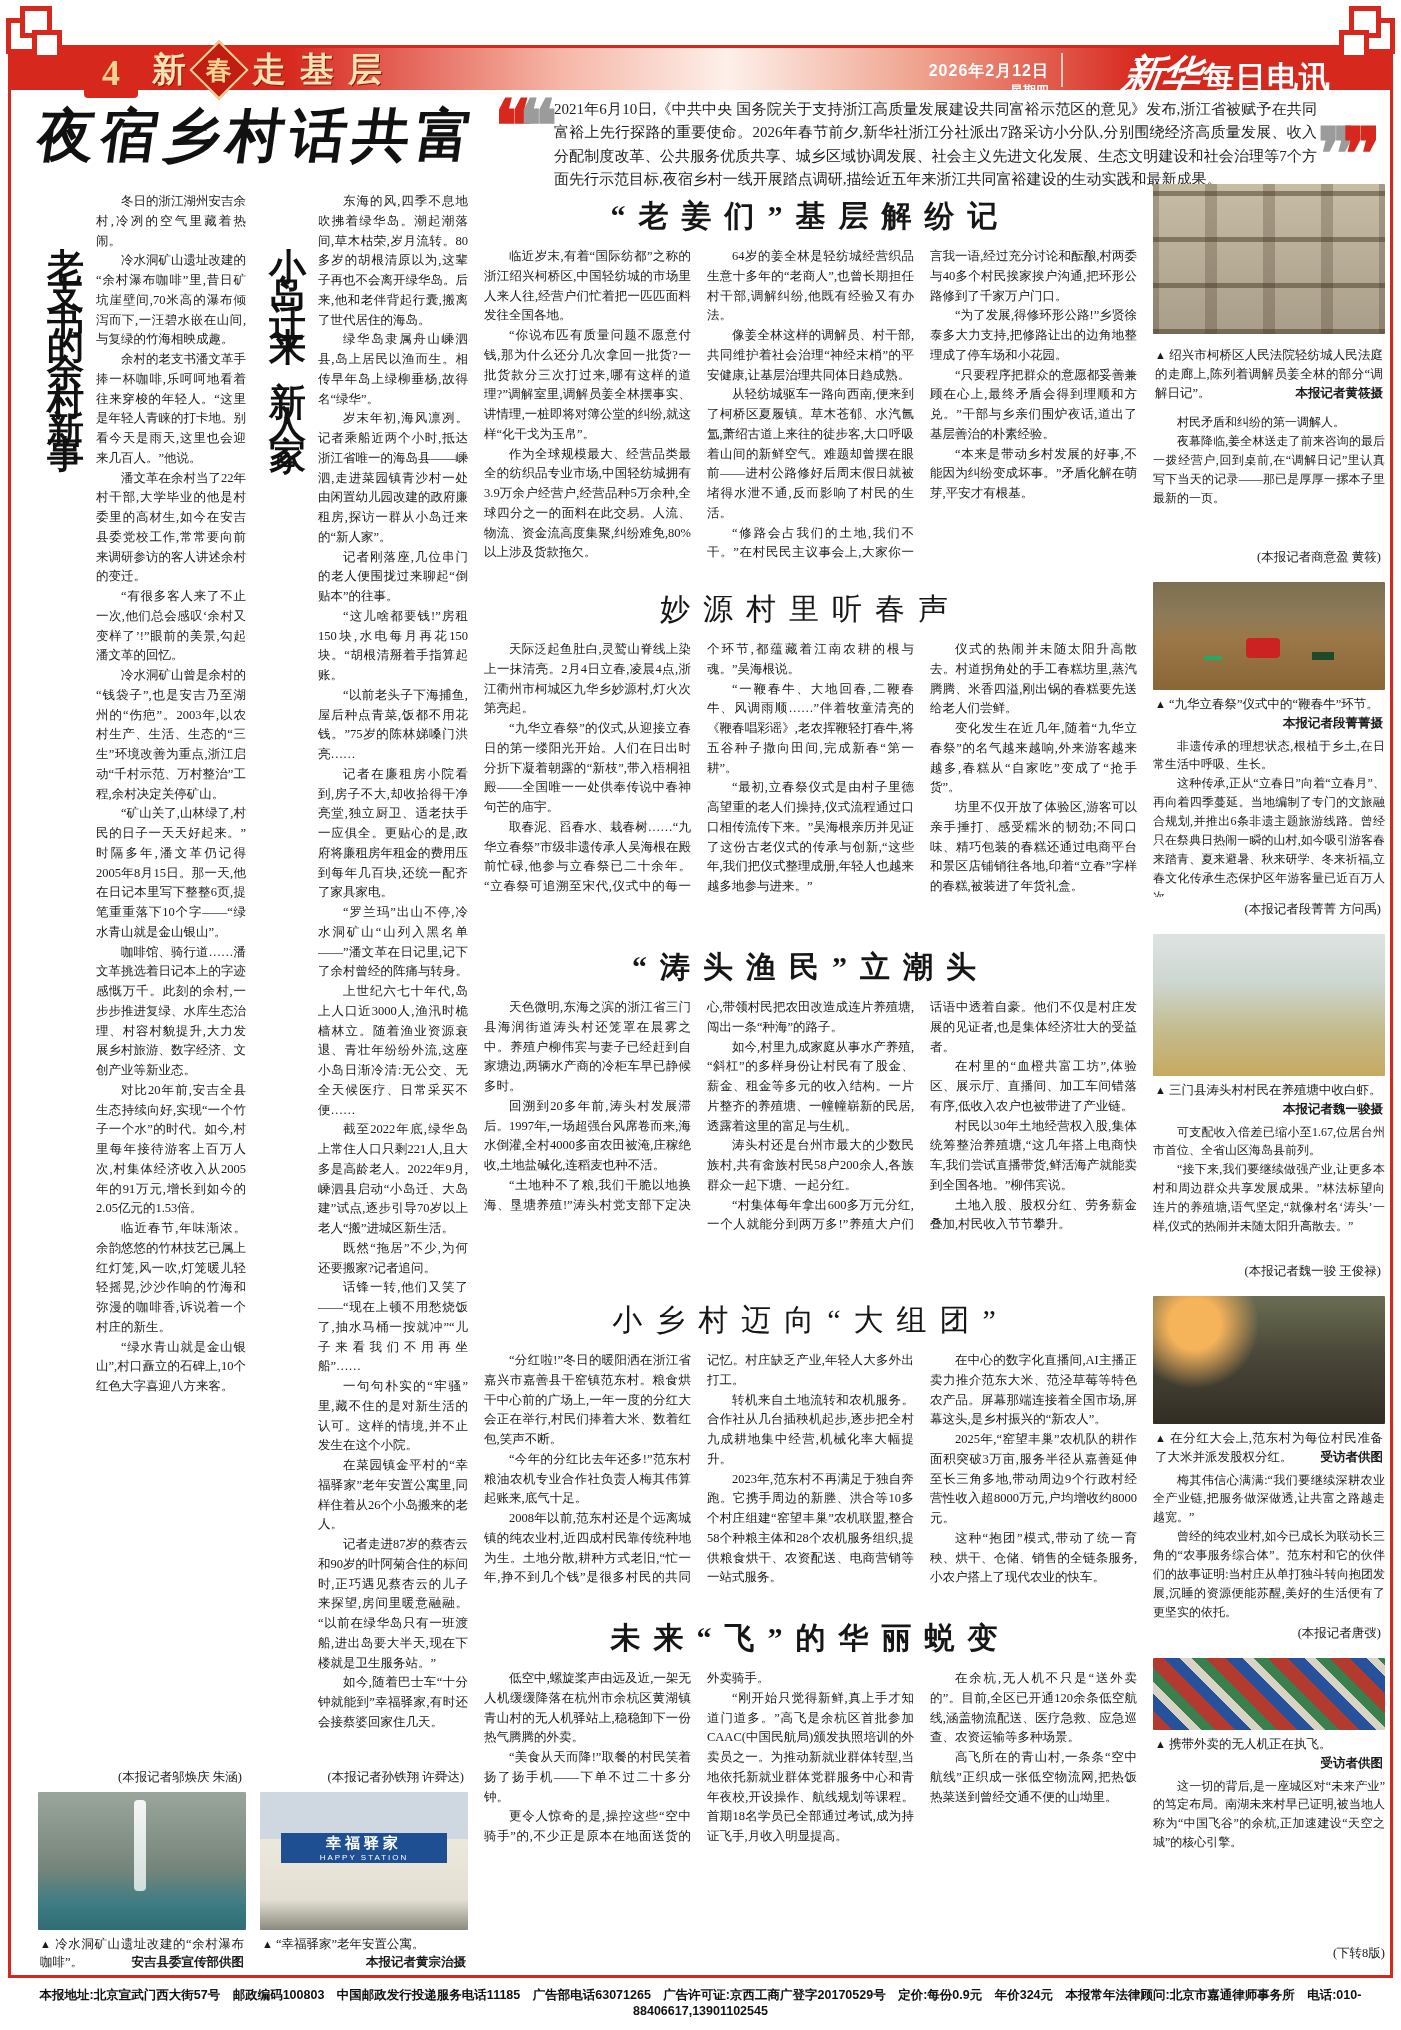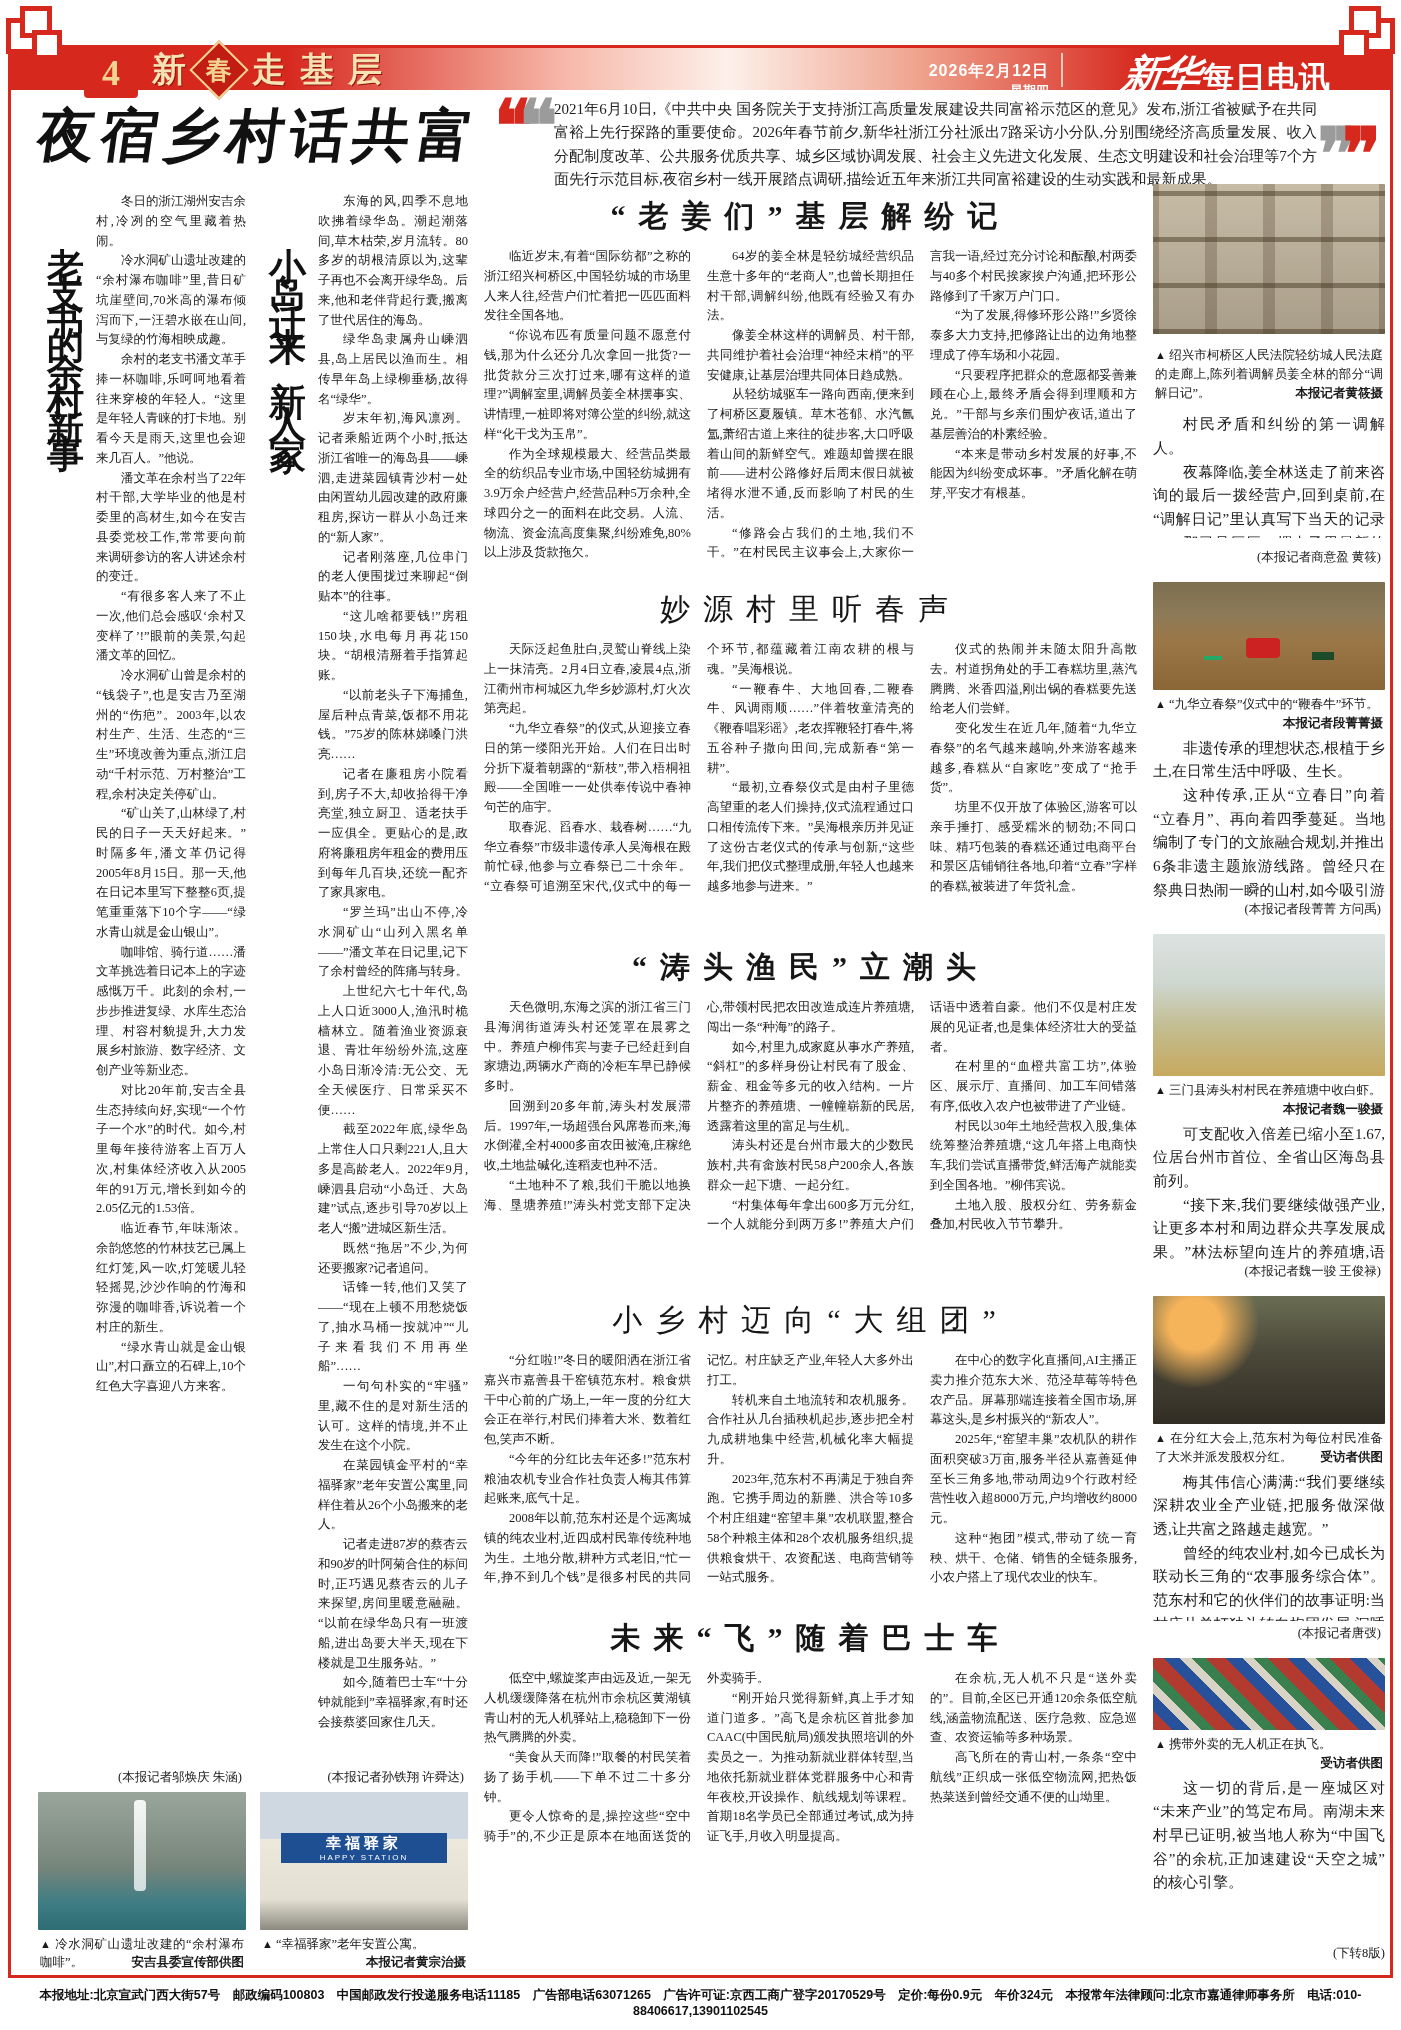--- a/index.html
+++ b/index.html
@@ -57,21 +57,21 @@
   .caption{font-size:12.5px;line-height:1.5;text-align:justify;padding:5px 2px 0 2px;}
   .caption .credit{font-weight:bold;float:right;}
   .cap-arrow{font-size:11px;}
   
   .section{display:flex;flex-direction:column;flex:none;}
   .sec-title{text-align:center;font-size:30px;letter-spacing:13px;padding:12px 0 10px 0;color:#161616;white-space:nowrap;}
   .w900{font-weight:900;} .w400{font-weight:500;}
   .cols{column-count:3;column-gap:16px;overflow:hidden;font-size:12.5px;line-height:1.58;text-align:justify;}
   
   .sblock{display:flex;flex-direction:column;flex:none;overflow:hidden;margin-bottom:10px;}
-  .stext{font-size:15px;line-height:1.58;text-align:justify;overflow:hidden;flex:1;padding-top:4px;}
+  .stext{font-size:12px;line-height:1.58;text-align:justify;overflow:hidden;flex:1;padding-top:4px;}
   .turnnote{text-align:right;font-size:12.5px;padding-top:2px;}
   
   .ph-diary{background:
       repeating-linear-gradient(90deg,#b9ae9c 0 6px,#e9e4d6 6px 52px,#b9ae9c 52px 58px),
       linear-gradient(180deg,#cfc6b4,#a89d8a);background-blend-mode:multiply;}
   .ph-diary::after{content:"";position:absolute;inset:0;
       background:repeating-linear-gradient(0deg,rgba(90,80,60,.55) 0 5px,rgba(255,255,255,.15) 5px 46px);}
   .ph-ox{background:linear-gradient(180deg,#7c6f50 0%,#8d7a58 30%,#9b7747 55%,#8a6536 100%);}
   .ph-ox::after{content:"";position:absolute;left:40%;top:52%;width:34px;height:20px;background:#c22;border-radius:4px;box-shadow:60px 8px 0 -6px #1d4b2a,-50px 10px 0 -8px #2a6;}
   .ph-pond{background:linear-gradient(180deg,#dde3e2 0%,#cdd6cf 35%,#c3bd91 65%,#c7a95f 100%);}
@@ -255,21 +255,21 @@
           <p class="para">2008年以前,范东村还是个远离城镇的纯农业村,近四成村民靠传统种地为生。土地分散,耕种方式老旧,“忙一年,挣不到几个钱”是很多村民的共同记忆。村庄缺乏产业,年轻人大多外出打工。</p>
           <p class="para">转机来自土地流转和农机服务。合作社从几台插秧机起步,逐步把全村九成耕地集中经营,机械化率大幅提升。</p>
           <p class="para">2023年,范东村不再满足于独自奔跑。它携手周边的新塍、洪合等10多个村庄组建“窑望丰巢”农机联盟,整合58个种粮主体和28个农机服务组织,提供粮食烘干、农资配送、电商营销等一站式服务。</p>
           <p class="para">在中心的数字化直播间,AI主播正卖力推介范东大米、范泾草莓等特色农产品。屏幕那端连接着全国市场,屏幕这头,是乡村振兴的“新农人”。</p>
           <p class="para">2025年,“窑望丰巢”农机队的耕作面积突破3万亩,服务半径从嘉善延伸至长三角多地,带动周边9个行政村经营性收入超8000万元,户均增收约8000元。</p>
           <p class="para">这种“抱团”模式,带动了统一育秧、烘干、仓储、销售的全链条服务,小农户搭上了现代农业的快车。</p>
         </div>
     </div>
 
     <div class="section" style="flex:1;">
-      <div class="sec-title w900">未来“飞”随着巴士车</div>
+      <div class="sec-title w900">未来“飞”的华丽蜕变</div>
       <div class="cols" style="height:255px;">
           <p class="para">低空中,螺旋桨声由远及近,一架无人机缓缓降落在杭州市余杭区黄湖镇青山村的无人机驿站上,稳稳卸下一份热气腾腾的外卖。</p>
           <p class="para">“美食从天而降!”取餐的村民笑着扬了扬手机——下单不过二十多分钟。</p>
           <p class="para">更令人惊奇的是,操控这些“空中骑手”的,不少正是原本在地面送货的外卖骑手。</p>
           <p class="para">“刚开始只觉得新鲜,真上手才知道门道多。”高飞是余杭区首批参加CAAC(中国民航局)颁发执照培训的外卖员之一。为推动新就业群体转型,当地依托新就业群体党群服务中心和青年夜校,开设操作、航线规划等课程。首期18名学员已全部通过考试,成为持证飞手,月收入明显提高。</p>
           <p class="para">在余杭,无人机不只是“送外卖的”。目前,全区已开通120余条低空航线,涵盖物流配送、医疗急救、应急巡查、农资运输等多种场景。</p>
           <p class="para">高飞所在的青山村,一条条“空中航线”正织成一张低空物流网,把热饭热菜送到曾经交通不便的山坳里。</p>
         </div>
     </div>
   </div>

